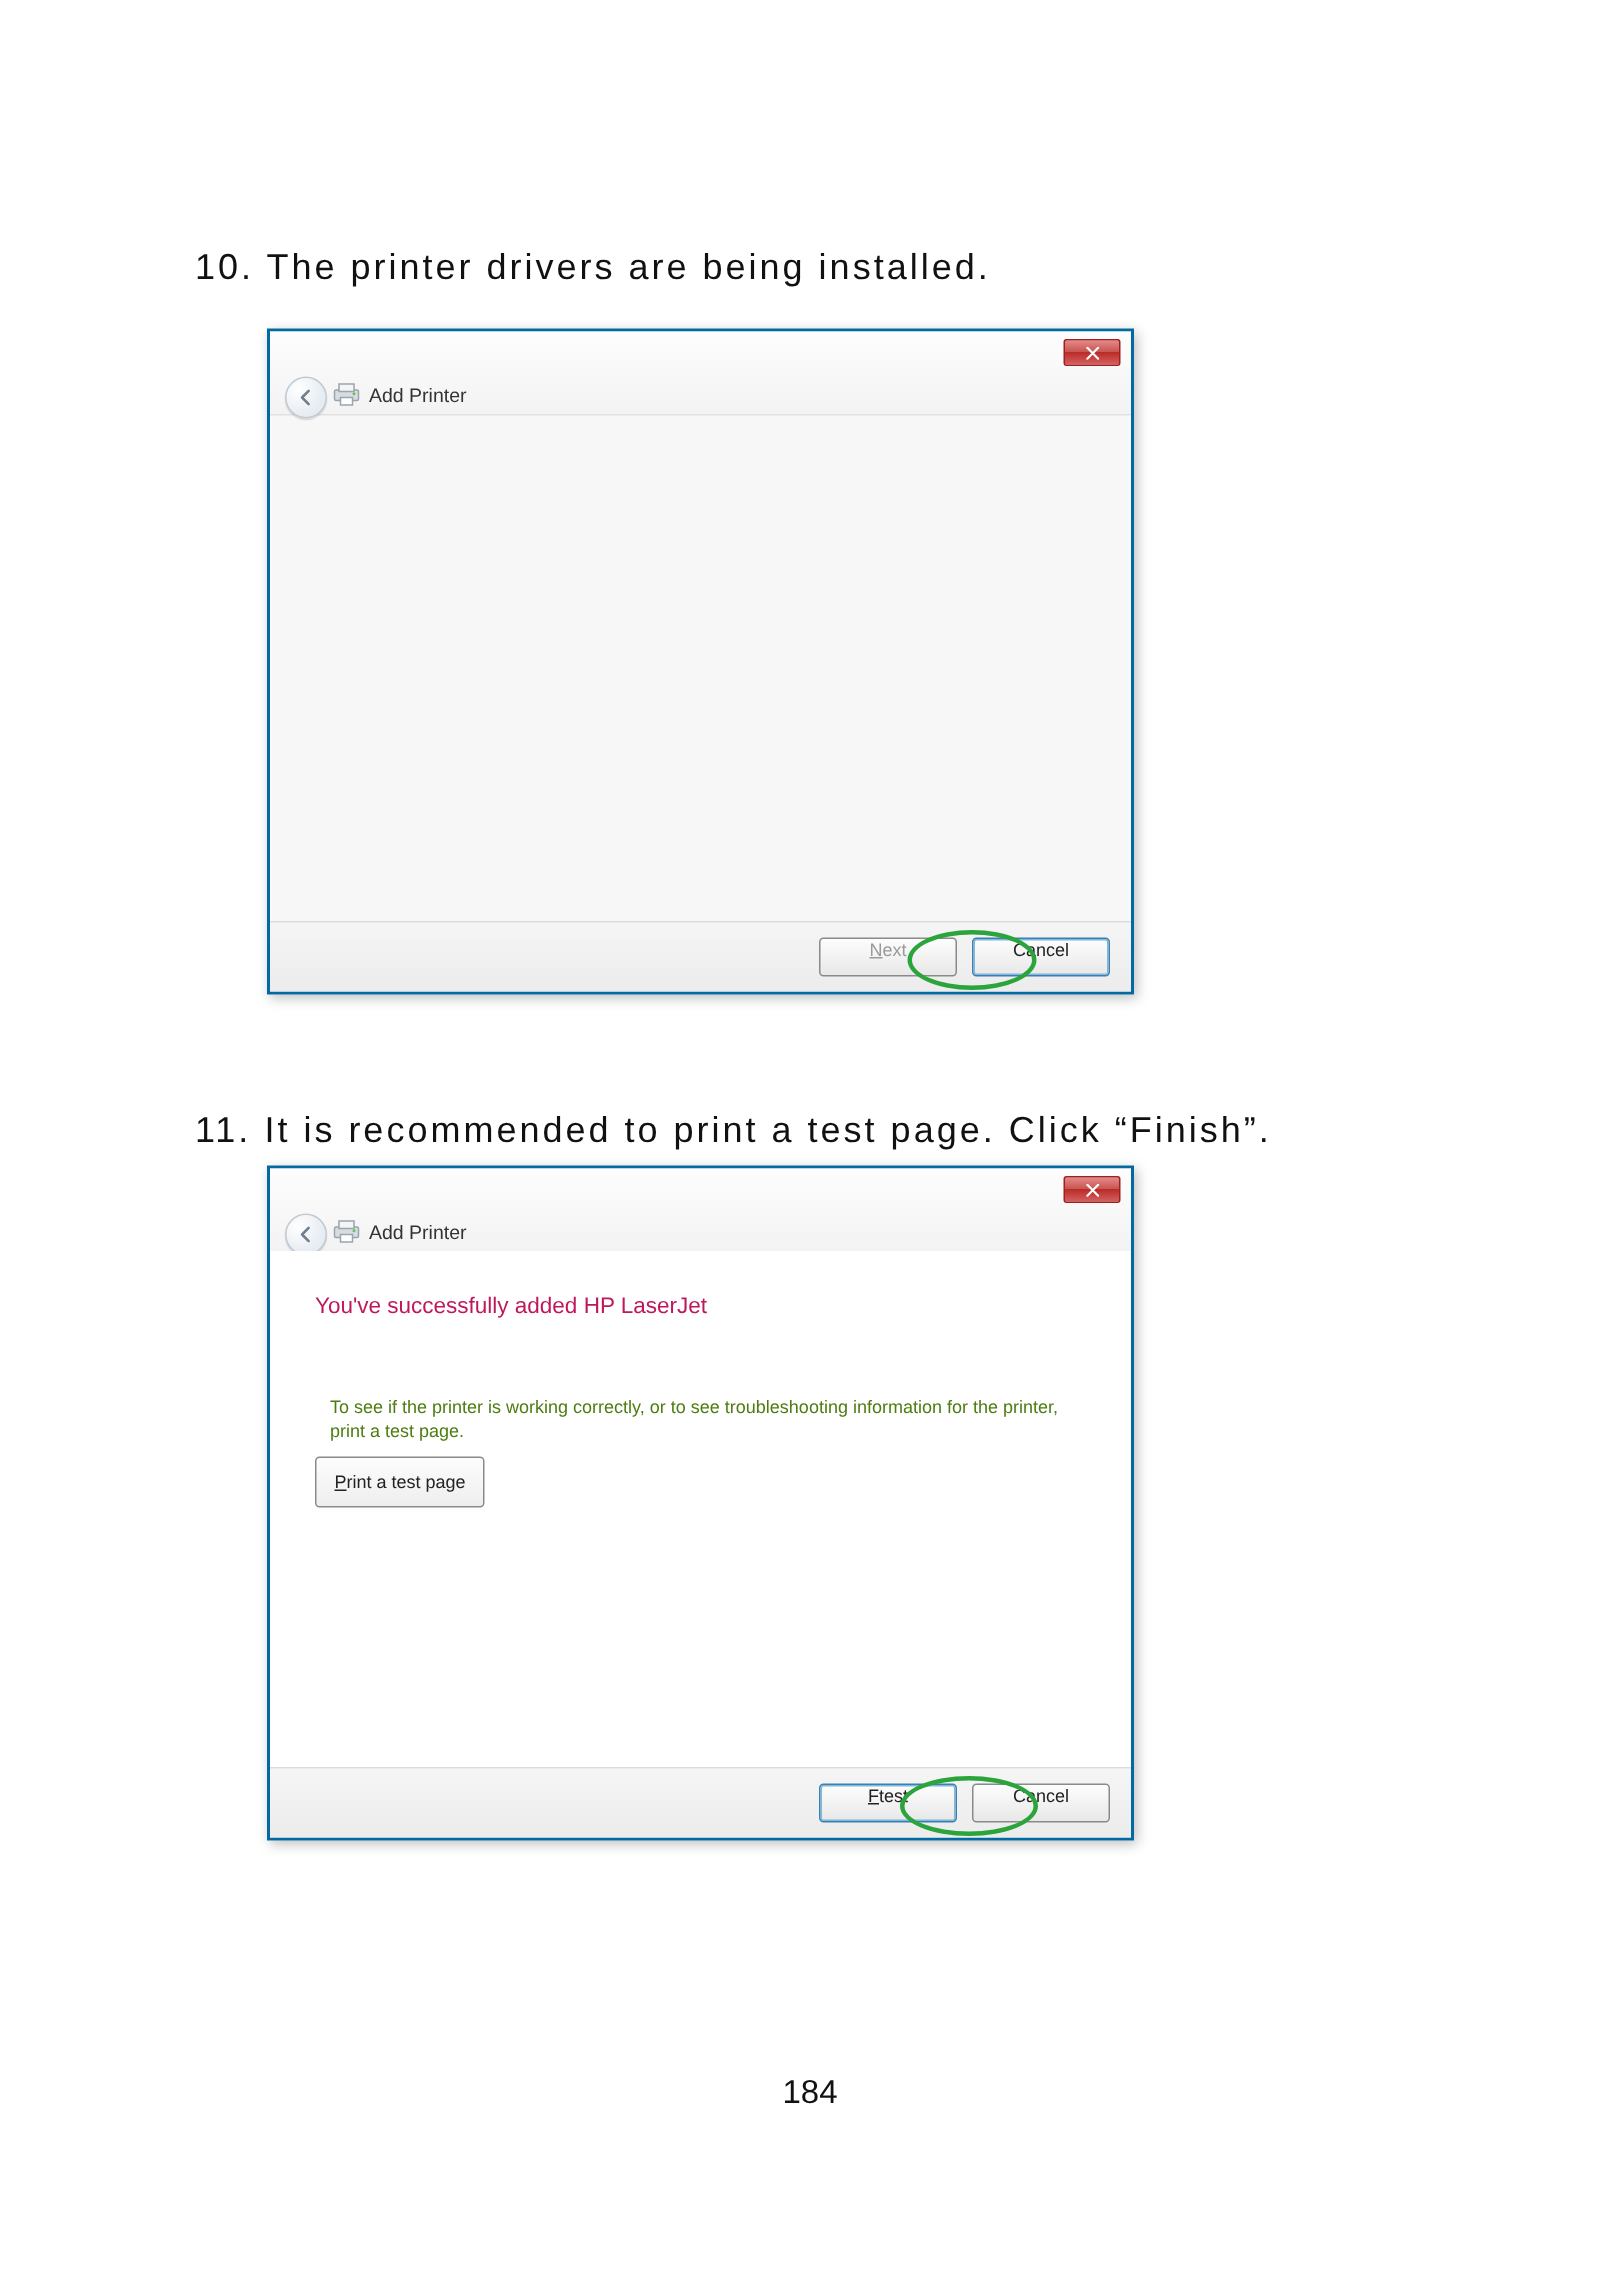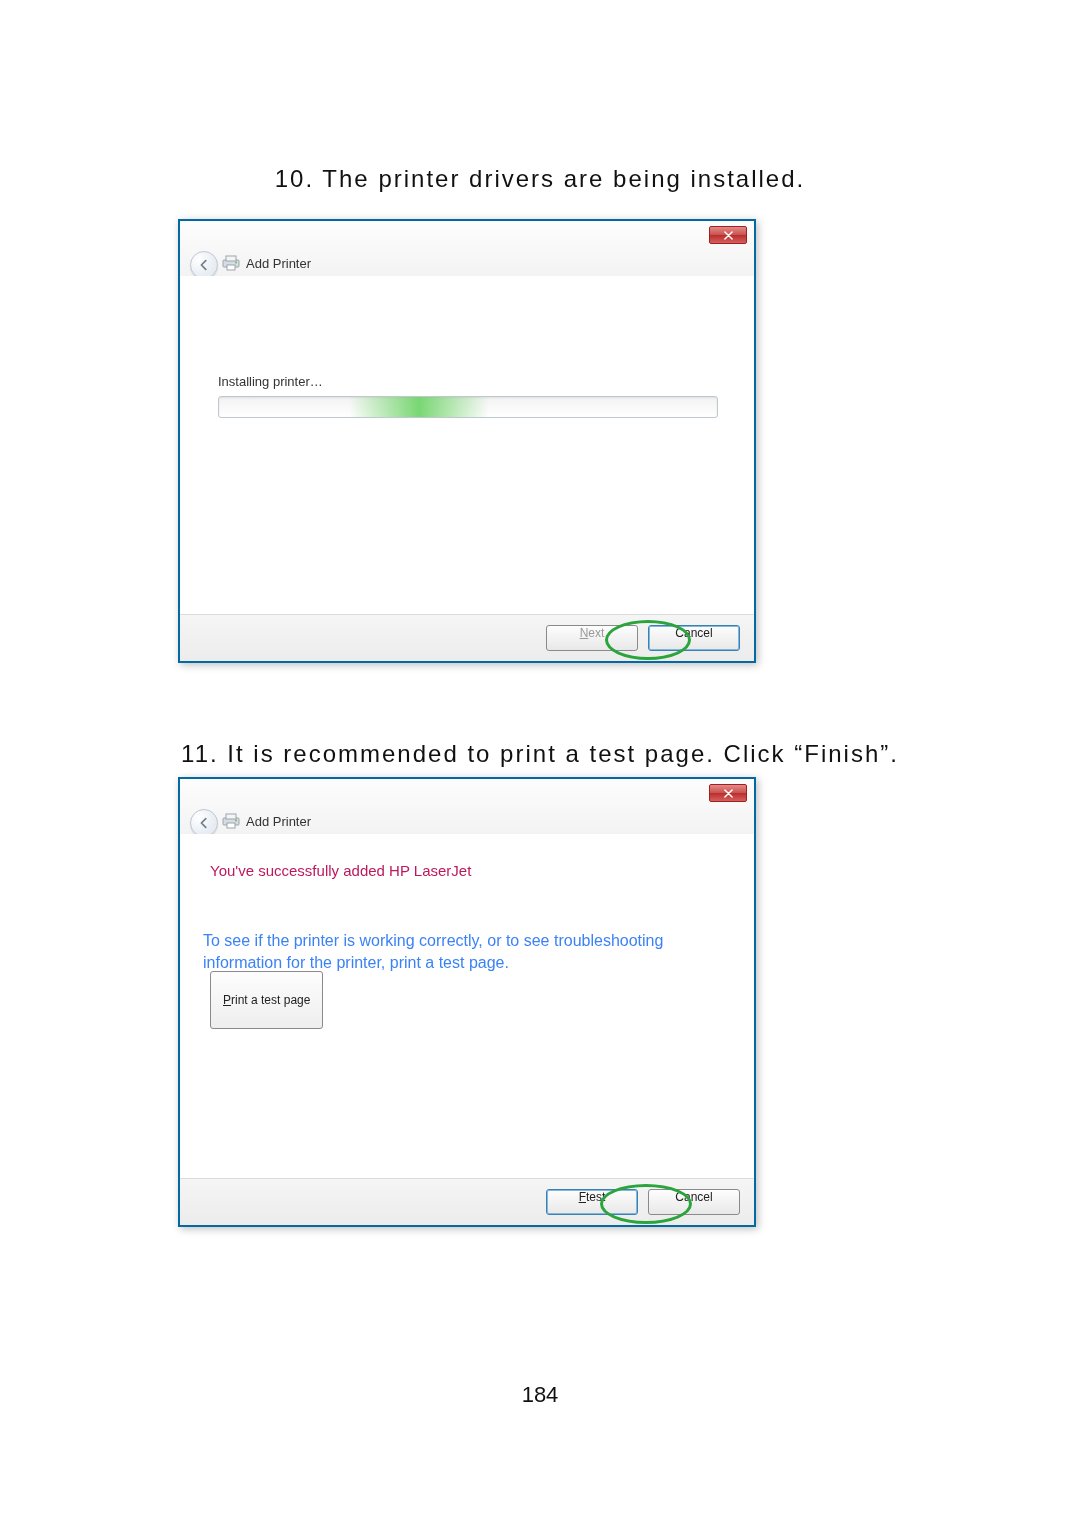--- a/index.html
+++ b/index.html
@@ -12,21 +12,20 @@
     position: relative;
   }
 
   .doc-step {
     position: absolute;
     left: 130px;
     font-family: Verdana, sans-serif;
     font-size: 24px;
     letter-spacing: 2px;
     color: #111;
-    text-align: center;
   }
   #step10 { top: 165px; width: 820px; }
   #step11 { top: 718px; width: 820px; margin-top: 22px; }
 
   .dialog {
     position: absolute;
     left: 178px;
     width: 574px;
     background: #f7f7f7;
     border: 2px solid #0369a1;
@@ -114,32 +113,32 @@
 
   .success-heading {
     position:absolute;
     left:30px; top:28px;
     font-size:15px;
     color:#be185d;
   }
 
   .desc-text {
     position:absolute;
-    left:23px; top:96px;
+    left:40px; top:96px;
     right:30px;
-    font-size:16px;
-    color:#3b82f6;
+    font-size:12px;
+    color:#4d7c0f;
     line-height:1.35;
   }
 
   .print-test-btn {
     position:absolute;
     left:30px; top:137px;
     height:24px;
-    padding: 16px 12px;
+    padding: 4px 12px;
     font-size:12px;
     color:#222;
     background: linear-gradient(#fdfdfd,#eeeeee);
     border:1px solid #8a8a8a;
     border-radius:3px;
     display:flex;align-items:center;
   }
   .print-test-btn .ul { text-decoration: underline; }
 
   .highlight-oval {
@@ -217,26 +216,20 @@
       </span>
       <span class="title-text">Add Printer</span>
     </div>
     <div class="close-btn">
       <svg viewBox="0 0 10 10">
         <path d="M1 1 L9 9 M9 1 L1 9" stroke="#fff" stroke-width="1.6" stroke-linecap="round"></path>
       </svg>
     </div>
   </div>
 
-  <div class="dlg-body">
-    <div class="progress-label">Installing printer…</div>
-    <div class="progress-bar">
-      <div class="progress-shine"></div>
-    </div>
-  </div>
 
   <div class="dlg-footer">
     <div class="win-btn">
       <span><span class="ul">N</span><span>ext</span></span>
     </div>
     <div class="win-btn enabled default">
       <span>Cancel</span>
     </div>
   </div>
 

